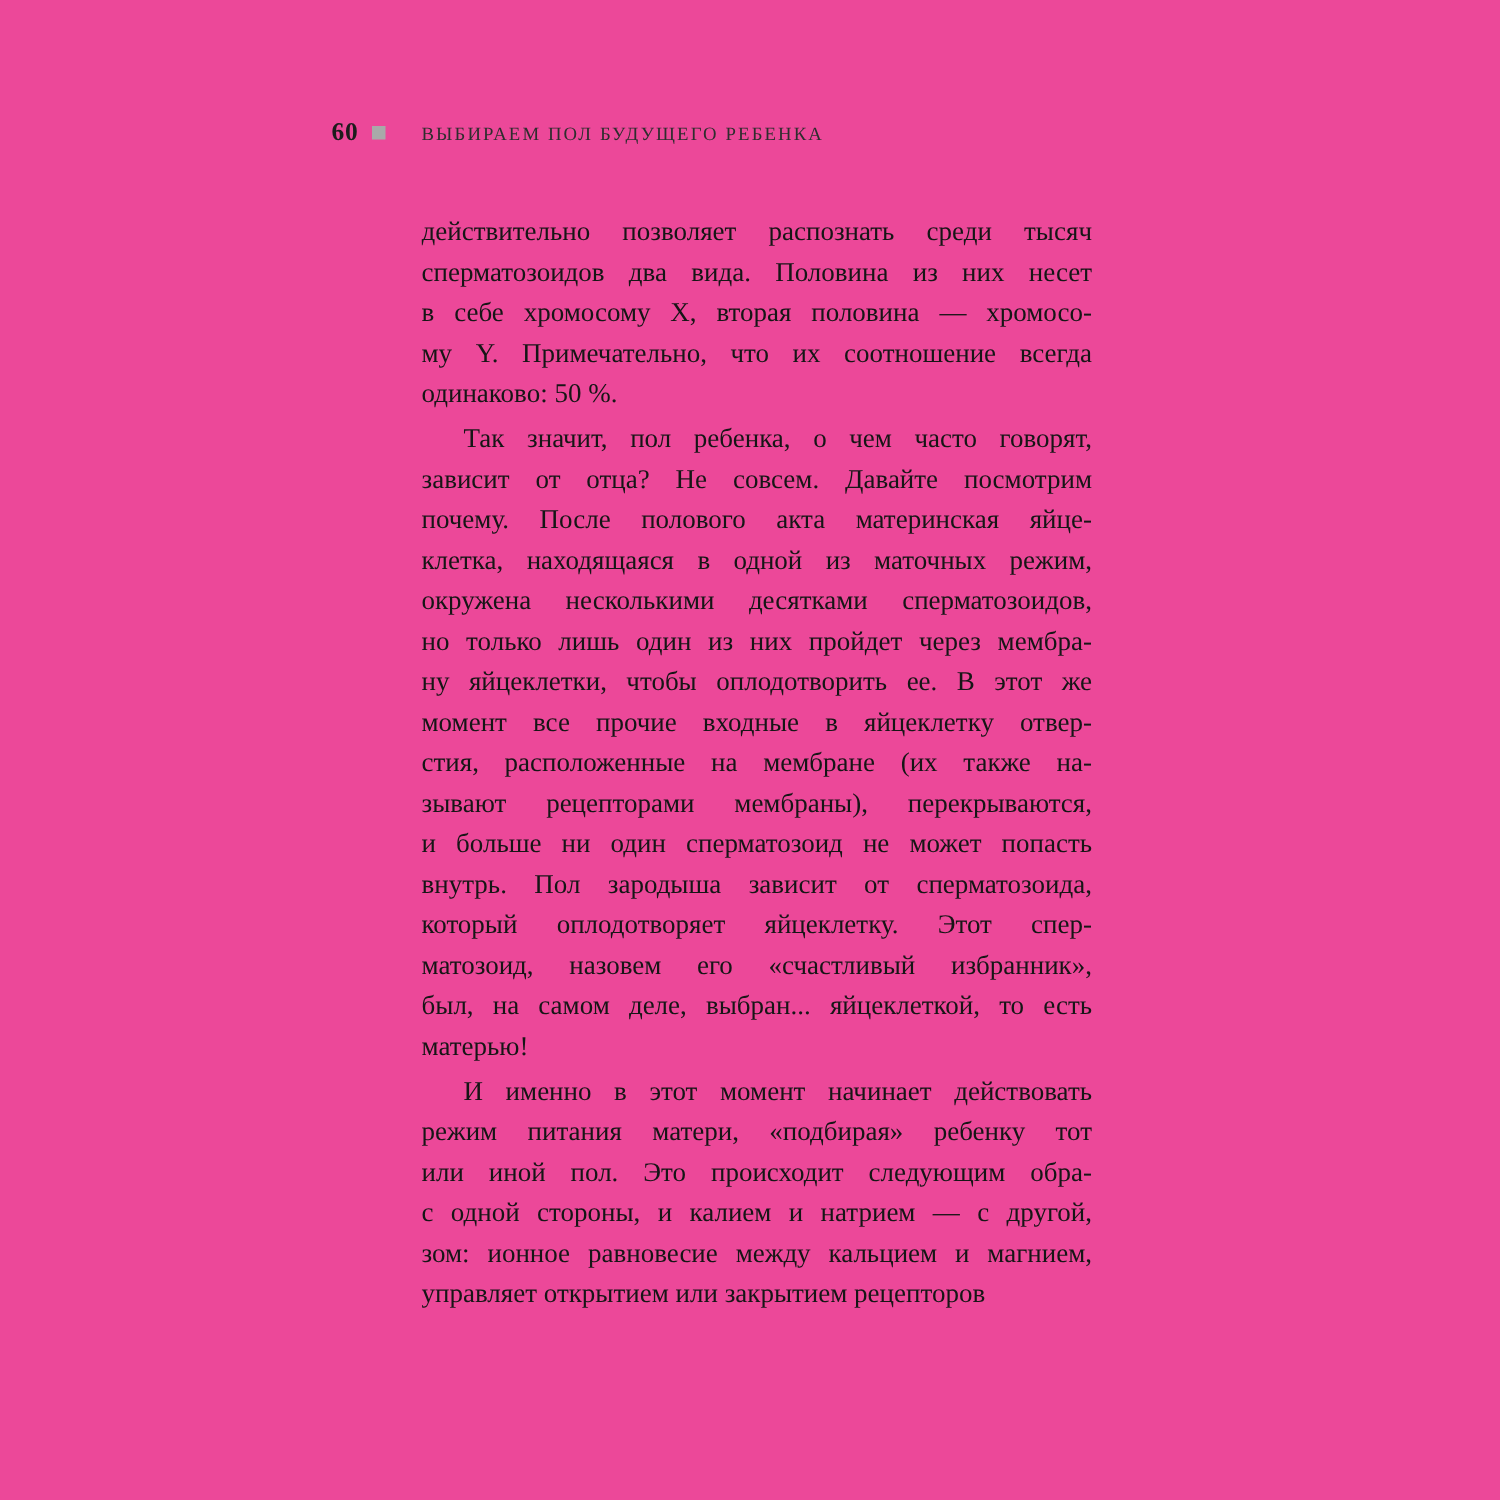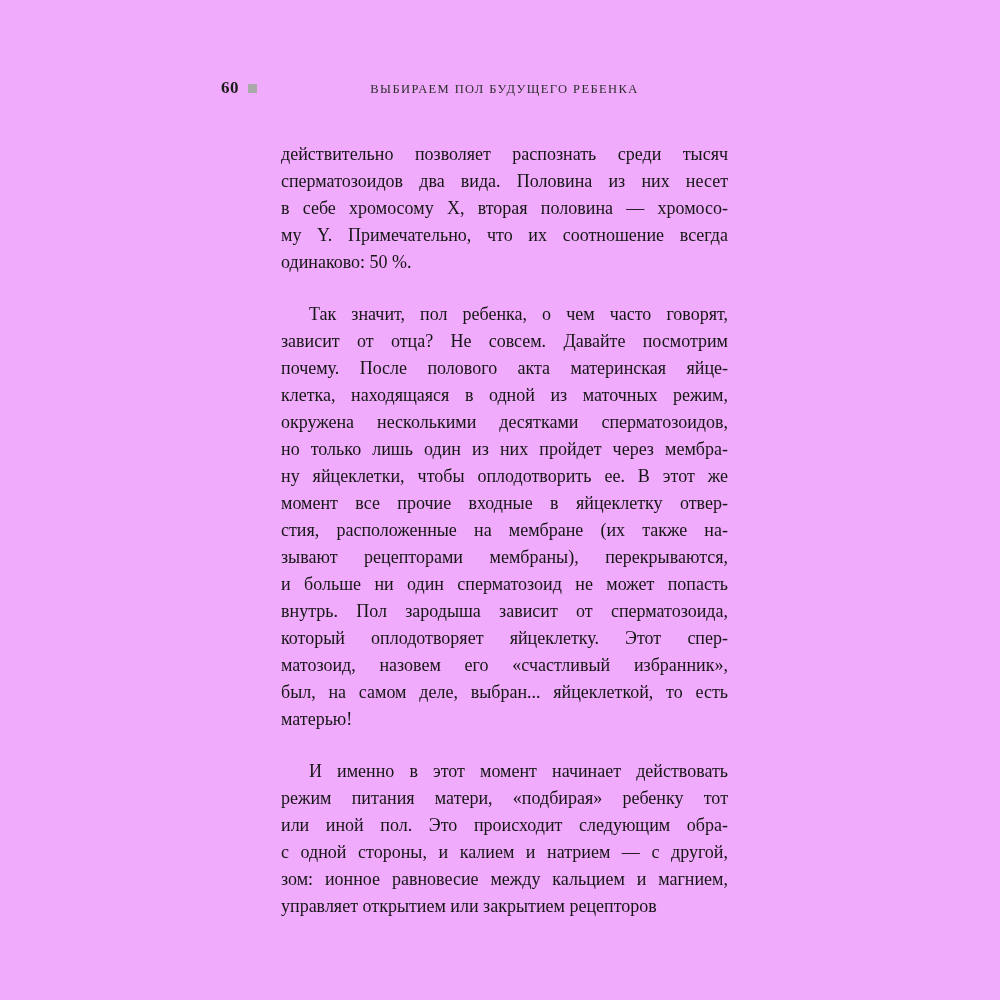--- a/index.html
+++ b/index.html
@@ -4,21 +4,21 @@
 <style>
   html, body {
     margin: 0;
     padding: 0;
     background: #ffffff;
   }
   .page {
     position: relative;
     width: 1000px;
     height: 1000px;
-    background: #f0abfc;
+    background: #ec4899;
     font-family: "Liberation Serif", "DejaVu Serif", serif;
     color: #161616;
     overflow: hidden;
   }
   
   .header-left {
     position: absolute;
     left: 221px;
     top: 79px;
     height: 18px;
@@ -36,38 +36,37 @@
     width: 9px;
     height: 9px;
     background: #a9a9a9;
     margin-left: 9px;
   }
   .running-title {
     position: absolute;
     left: 281px;
     top: 82px;
     width: 447px;
-    text-align: center;
     font-size: 12.5px;
     letter-spacing: 1.4px;
     color: #2e2e2e;
     text-transform: uppercase;
     white-space: nowrap;
   }
   
   .body-text {
     position: absolute;
     left: 281px;
     top: 141px;
     width: 447px;
     font-size: 18px;
     line-height: 27px;
   }
   .paragraph + .paragraph {
-    margin-top: 25px;
+    margin-top: 3px;
   }
   .line {
     text-align: justify;
     text-align-last: justify;
     height: 27px;
     overflow: hidden;
     white-space: normal;
   }
   .line.last {
     text-align-last: left;

